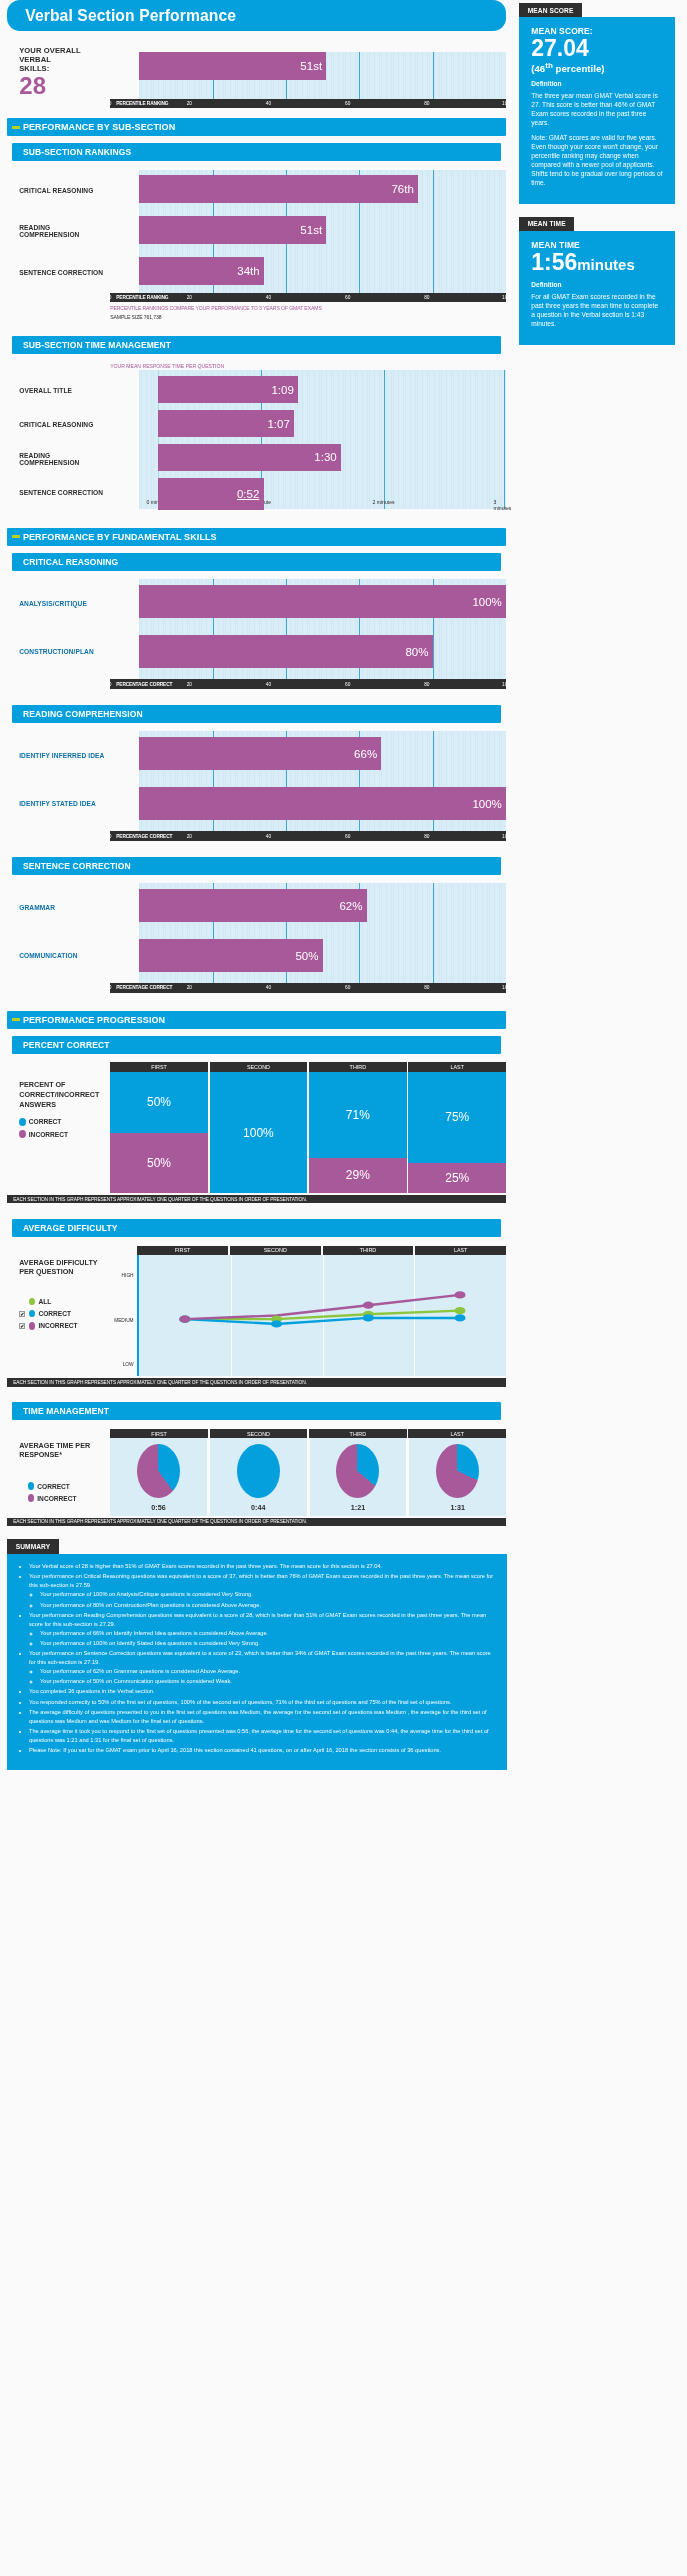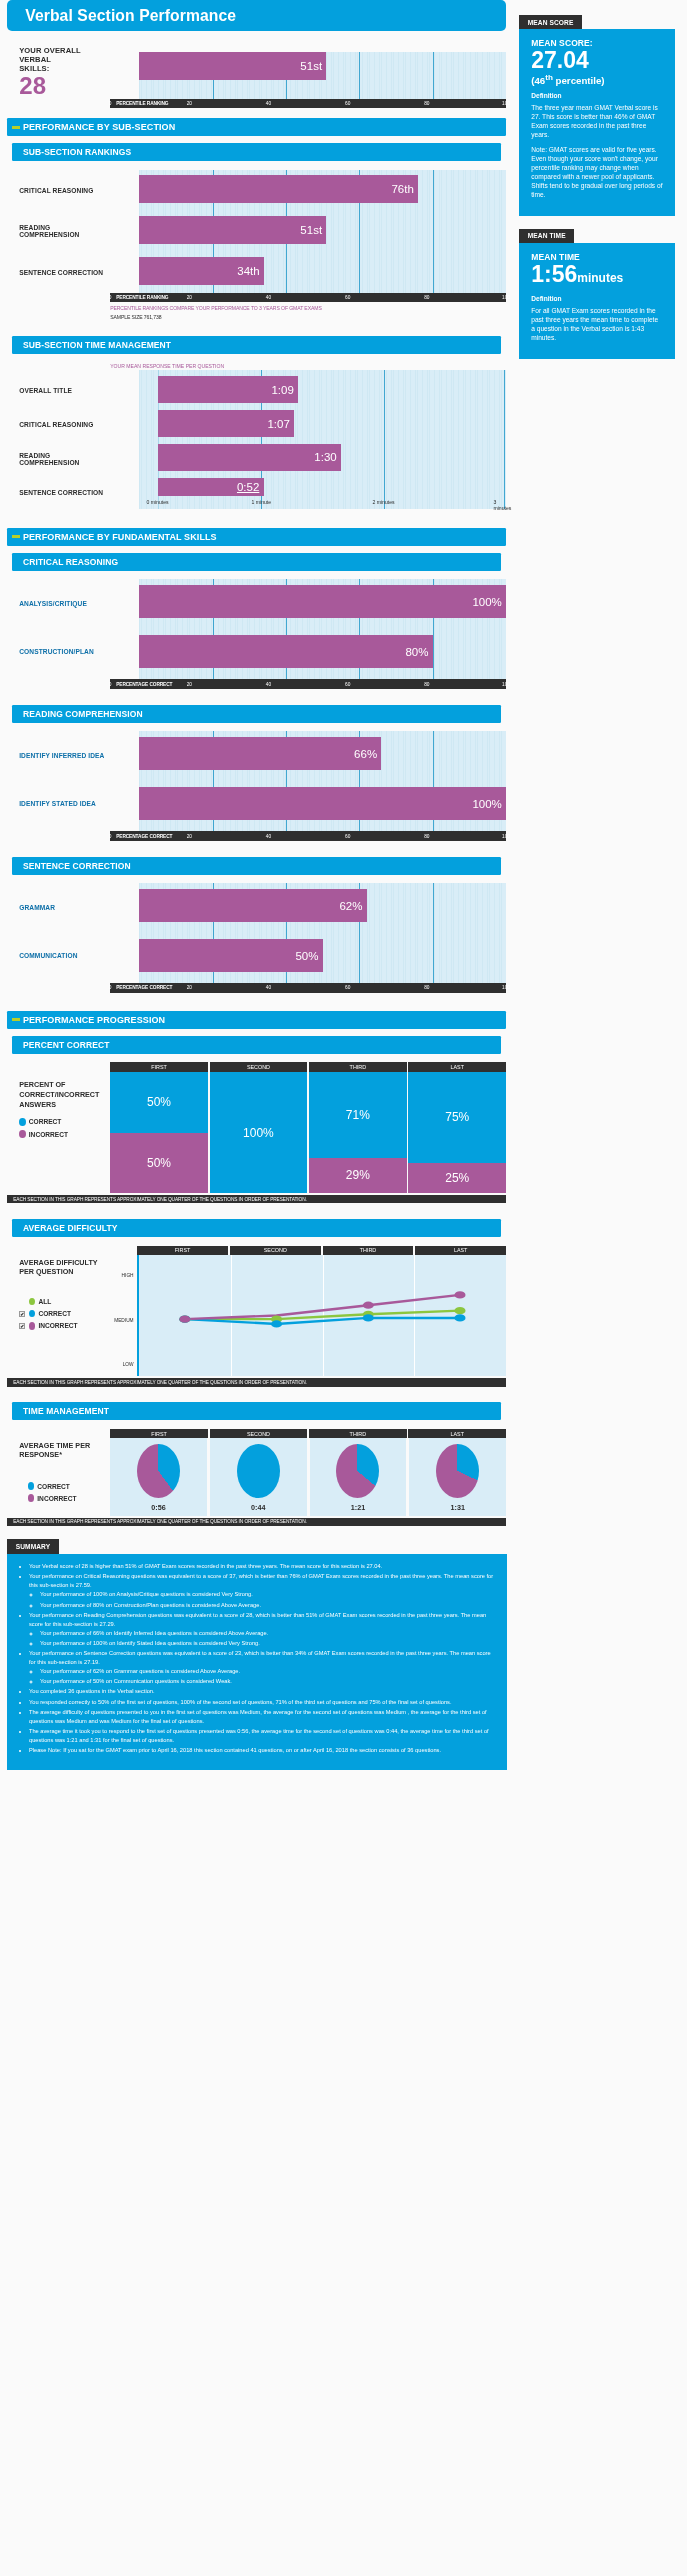--- a/index.html
+++ b/index.html
@@ -10,37 +10,37 @@
   }
   body { padding: 0 0 24px 0; }
 
   .page {
     width: 687px;
     position: relative;
     display: flex;
     align-items: flex-start;
   }
   .left-col { width: 514px; padding: 0 7.2px 0 7.2px; }
-  .right-col { width: 174px; padding: 15px 12px 0 6px; }
+  .right-col { width: 174px; padding: 3px 12px 0 6px; }
 
   
   .section-banner {
     background: #03a0dd;
     color: #fff;
     font-weight: bold;
     letter-spacing: 0.1px;
     display: flex;
     align-items: center;
   }
   .big-title {
     height: 31px;
     font-size: 15.7px;
     padding-left: 18px;
     margin: 0 0 11px 0;
-    border-radius: 5px;
+    border-radius: 13px;
   }
   .group-banner {
     height: 18px;
     font-size: 9px;
     padding-left: 4.8px;
     margin: 9.7px 0 7.2px 0;
     border-radius: 1.2px;
   }
   .group-banner .dash {
     display: inline-block;
@@ -212,21 +212,21 @@
     font-size: 6.6px; font-weight: bold;
     padding: 3.6px 8.5px; display: inline-block;
     letter-spacing: 0.1px;
   }
   .card-body {
     background: #03a0dd; color: #fff;
     padding: 8.5px 12px 11px 12px;
   }
   .card-kicker { font-size: 8.5px; font-weight: bold; letter-spacing: 0.1px; }
   .card-big { font-size: 23px; font-weight: bold; line-height: 25px; }
-  .card-big .unit { font-size: 12px; font-weight: bold; }
+  .card-big .unit { font-size: 15px; font-weight: bold; }
   .card-pct { font-size: 9.7px; font-weight: bold; margin-bottom: 6px; }
   .card-defn { font-size: 6.6px; font-weight: bold; margin-bottom: 3.6px; }
   .card-text { font-size: 6.6px; line-height: 9px; margin-bottom: 6px; }
 
   
   .summary-wrap { width: 514px; padding: 0 7.2px; margin-top: 13.3px; }
   .summary-body {
     background: #03a0dd; color: #fff;
     padding: 8.5px 13.3px 13.3px 13.3px;
     font-size: 5.7px; line-height: 9px;
@@ -319,21 +319,21 @@
         <div class="minicap">YOUR MEAN RESPONSE TIME PER QUESTION</div>
         <div class="plot" style="height:139px;padding-top:6px;background:#d9edf7">
           <div style="position:absolute;inset:0;background:repeating-linear-gradient(to right,#cfe8f3 0px,#cfe8f3 0.6px,#d9edf7 0.6px,#d9edf7 2.4px);"></div>
           <div class="gridline" style="left:5%;background:#9ad2e8"></div>
           <div class="gridline" style="left:33.3%"></div>
           <div class="gridline" style="left:66.6%"></div>
           <div class="gridline" style="left:99.5%"></div>
           <div class="bar" style="width:calc(5% + 38.3%);height:26.6px;margin-bottom:7.2px;margin-left:5%;width:38.3%;">1:09</div>
           <div class="bar" style="height:26.6px;margin-bottom:7.2px;margin-left:5%;width:37.2%;">1:07</div>
           <div class="bar" style="height:26.6px;margin-bottom:7.2px;margin-left:5%;width:50%;">1:30</div>
-          <div class="bar" style="height:18px;margin-left:5%;width:28.9%;text-decoration:underline;">0:52</div>
+          <div class="bar" style="height:32px;margin-left:5%;width:28.9%;text-decoration:underline;">0:52</div>
           <div style="position:absolute;bottom:2.4px;left:0;right:0;height:8.5px;font-size:5.1px;color:#2b2b2b;">
             <span style="position:absolute;left:5%;transform:translateX(-50%)">0 minutes</span>
             <span style="position:absolute;left:33.3%;transform:translateX(-50%)">1 minute</span>
             <span style="position:absolute;left:66.6%;transform:translateX(-50%)">2 minutes</span>
             <span style="position:absolute;left:99%;transform:translateX(-50%)">3 minutes</span>
           </div>
         </div>
       </div>
     </div>
 

